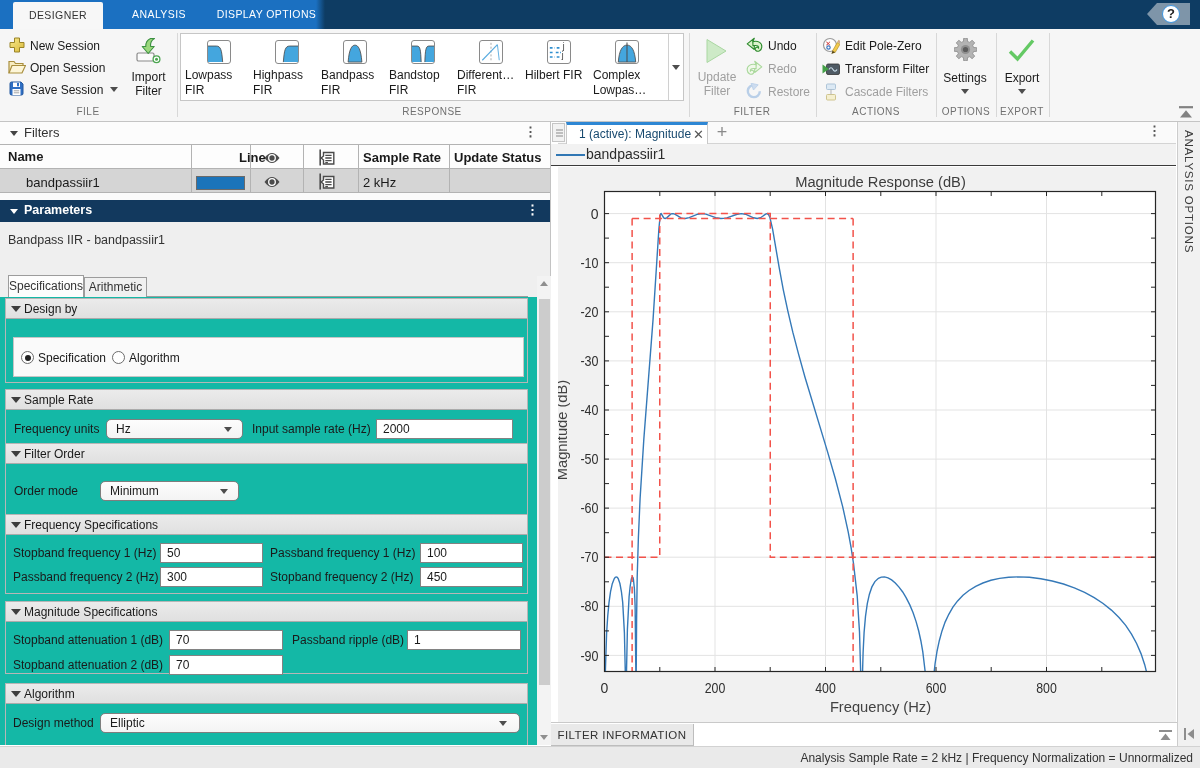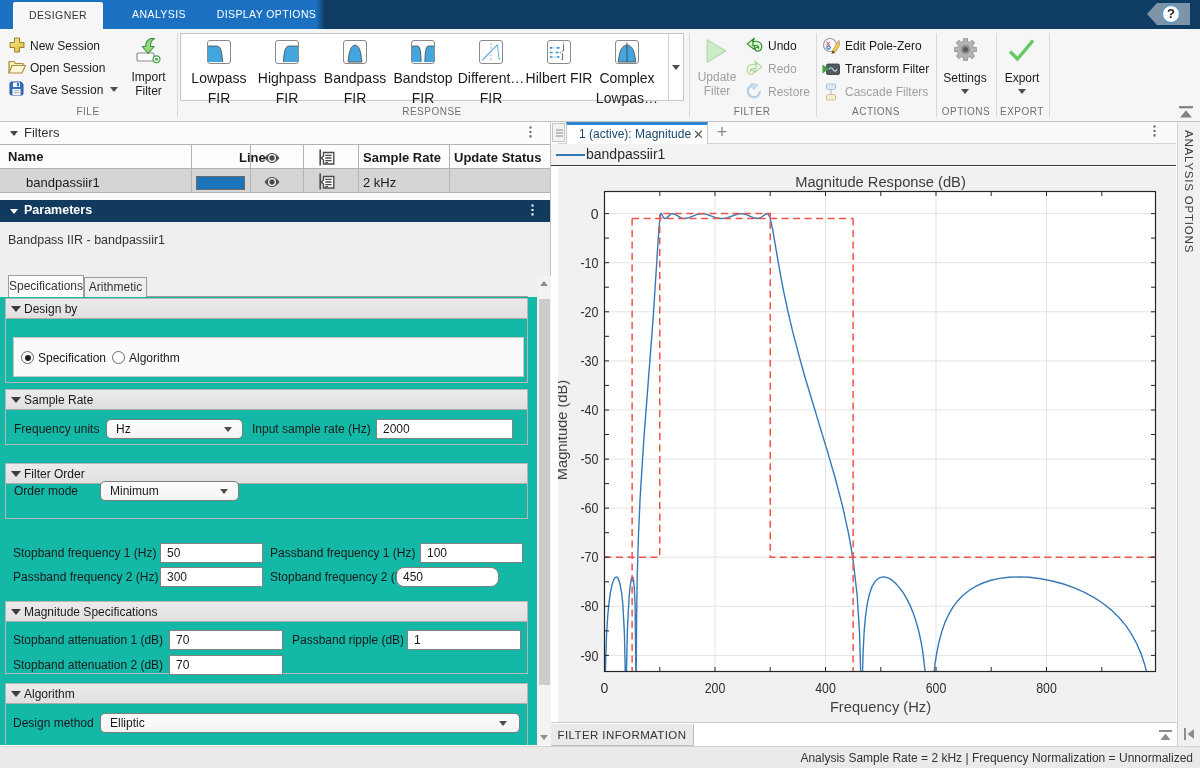--- a/index.html
+++ b/index.html
@@ -21,21 +21,21 @@
 
 #toolbar { position:absolute; left:0; top:29px; width:1200px; height:93px; background:#f6f6f6; border-bottom:1px solid #c4c4c4; }
 .vsep { position:absolute; top:4px; height:84px; width:1px; background:#d8d8d8; }
 .seclabel { position:absolute; top:77px; height:14px; font-size:10px; color:#707070; letter-spacing:.5px; text-align:center; }
 .tbtext { position:absolute; font-size:12px; color:#1a1a1a; }
 .tbgray { color:#9f9f9f; }
 .icon { position:absolute; }
 #gallery { position:absolute; left:180px; top:4px; width:504px; height:68px; background:#fff; border:1px solid #c6c6c6; }
 .gbtn { position:absolute; top:0; width:68px; height:66px; text-align:center; }
 .gico { position:absolute; top:6px; left:22px; width:24px; height:24px; background:#fff; border:1px solid #8a8a8a; border-radius:3px; }
-.glbl { position:absolute; top:34px; width:100%; text-align:center; font-size:14px; line-height:20px; color:#1a1a1a; }
+.glbl { position:absolute; top:34px; width:100%; text-align:left; font-size:12px; line-height:15px; color:#1a1a1a; }
 #galldrop { position:absolute; left:487px; top:0; width:15px; height:66px; border-left:1px solid #d0d0d0; }
 .dna { width:0; height:0; border-left:4px solid transparent; border-right:4px solid transparent; border-top:5px solid #4d4d4d; position:absolute; }
 
 
 #leftpanel { position:absolute; left:0; top:122px; width:551px; height:623px; background:#fbfbfb; border-right:1px solid #c3c3c3; }
 #filters-hdr { position:absolute; left:0; top:0; width:550px; height:22px; background:#fcfcfc; }
 #ftable { position:absolute; left:0; top:22px; width:550px; height:43px; font-size:13px; }
 #fthead { position:absolute; left:0; top:0; width:550px; height:25px; background:#fdfdfd; border-top:1px solid #b3b3b3; border-bottom:1px solid #b3b3b3; font-weight:bold; }
 #ftrow { position:absolute; left:0; top:25px; width:550px; height:24px; background:#d5d5d5; border-bottom:1px solid #b3b3b3; }
 .fcol { position:absolute; top:0; bottom:0; border-left:1px solid #b3b3b3; }
@@ -322,34 +322,37 @@
     <div class="plbl" style="left:129px;top:54px;">Algorithm</div>
 
     <div class="spanel" style="top:92px;height:56px;">
           <div class="sbar">Sample Rate</div>
         </div>
     <div class="plbl" style="left:14px;top:125px;">Frequency units</div>
     <div class="drop" style="left:106px;top:122px;width:137px;">Hz<div class="dna" style="right:10px;top:7px;"></div></div>
     <div class="plbl" style="left:252px;top:125px;">Input sample rate (Hz)</div>
     <div class="fld" style="left:376px;top:122px;width:137px;">2000</div>
 
-    <div class="spanel" style="top:166px;height:56px;">
+    <div class="spanel" style="top:146px;height:72px;">
           <div class="sbar">Filter Order</div>
         </div>
     <div class="plbl" style="left:14px;top:187px;">Order mode</div>
     <div class="drop" style="left:84px;top:184px;width:139px;margin-left:16px;">Minimum<div class="dna" style="right:10px;top:7px;"></div></div>
 
+    <div class="spanel" style="top:217px;height:80px;">
+          <div class="sbar">Frequency Specifications</div>
+        </div>
     <div class="plbl" style="left:13px;top:249px;">Stopband frequency 1 (Hz)</div>
     <div class="fld" style="left:160px;top:245.5px;width:103px;">50</div>
     <div class="plbl" style="left:270px;top:249px;">Passband frequency 1 (Hz)</div>
     <div class="fld" style="left:420px;top:245.5px;width:103px;">100</div>
     <div class="plbl" style="left:13px;top:273px;">Passband frequency 2 (Hz)</div>
     <div class="fld" style="left:160px;top:270px;width:103px;">300</div>
     <div class="plbl" style="left:270px;top:273px;">Stopband frequency 2 (Hz)</div>
-    <div class="fld" style="left:396px;top:270px;width:103px;border-radius:8px;">450</div>
+    <div class="fld" style="left:420px;top:270px;width:103px;">450</div>
 
     <div class="spanel" style="top:303.5px;height:73px;">
           <div class="sbar">Magnitude Specifications</div>
         </div>
     <div class="plbl" style="left:13px;top:336px;">Stopband attenuation 1 (dB)</div>
     <div class="fld" style="left:169px;top:332.5px;width:114px;">70</div>
     <div class="plbl" style="left:292px;top:336px;">Passband ripple (dB)</div>
     <div class="fld" style="left:407px;top:332.5px;width:114px;">1</div>
     <div class="plbl" style="left:13px;top:361px;">Stopband attenuation 2 (dB)</div>
     <div class="fld" style="left:169px;top:357.5px;width:114px;">70</div>

